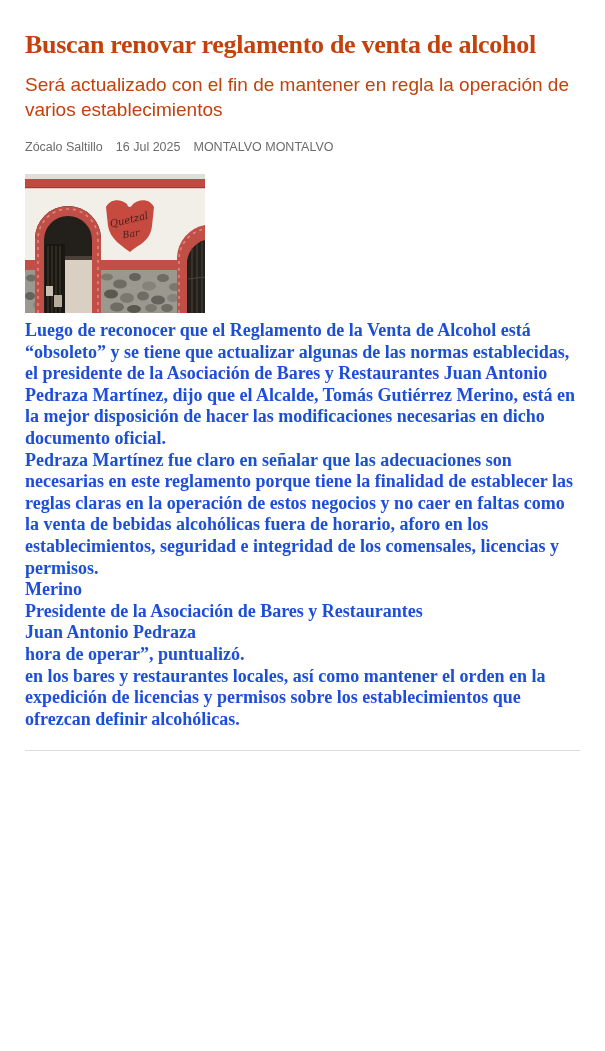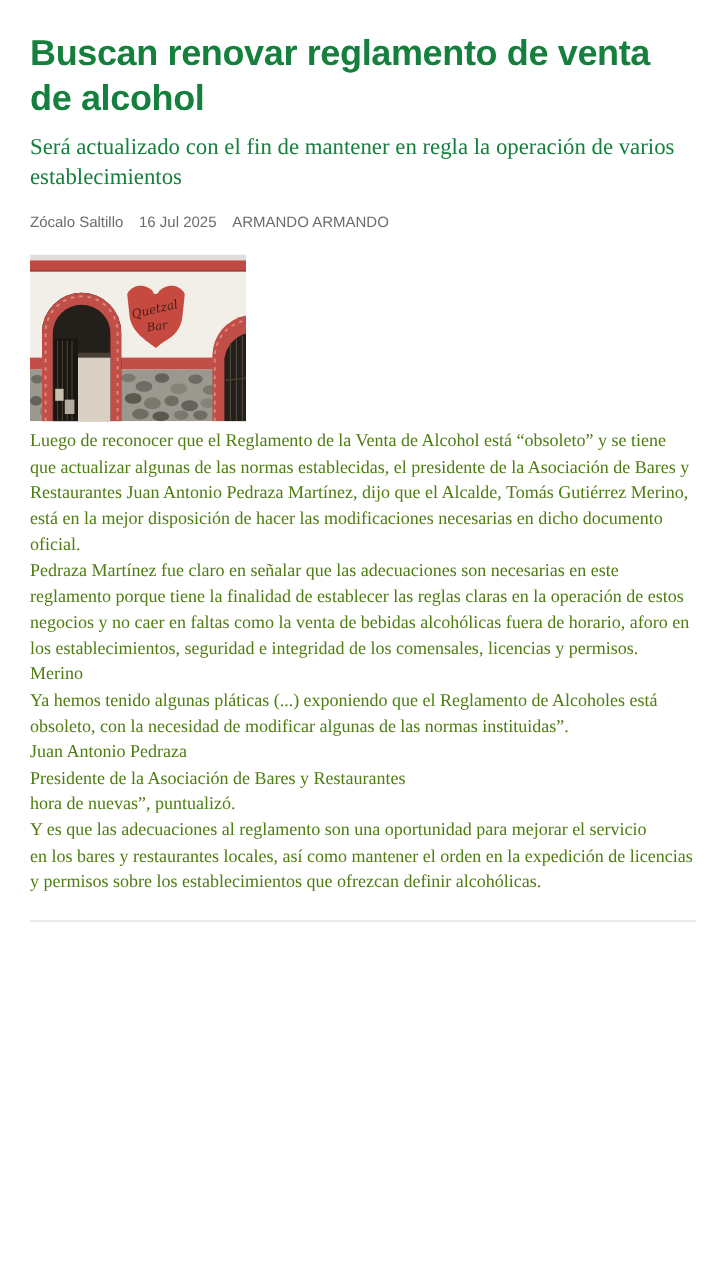--- a/index.html
+++ b/index.html
@@ -5,34 +5,34 @@
   html, body { margin: 0; padding: 0; background: #ffffff; }
   body {
     width: 605px; height: 1051px; overflow: hidden;
     font-family: "Liberation Sans", sans-serif;
     -webkit-font-smoothing: antialiased;
   }
   .page { padding: 0 25px; }
 
   .headline {
     margin: 26px 0 0 0;
-    font-family: Liberation Sans, sans-serif;
+    font-family: Liberation Serif, serif;
     font-weight: 700;
-    font-size: 30px;
+    font-size: 26px;
     line-height: 38px;
     letter-spacing: -0.3px;
-    color: #15803d;
+    color: #c2410c;
   }
   .subtitle {
     margin: 8px 0 0 0;
-    font-family: Liberation Serif, serif;
+    font-family: Liberation Sans, sans-serif;
     font-weight: 400;
     font-size: 19px;
     line-height: 25px;
-    color: #15803d;
+    color: #c2410c;
     max-width: 555px;
   }
   .meta {
     margin: 18px 0 0 0;
     font-size: 12.5px;
     color: #6b6b6b;
     display: flex;
     align-items: center;
   }
   .meta span { margin-right: 13px; white-space: nowrap; }
@@ -55,23 +55,24 @@
     width: 9px; height: 11px;
     background: #111111;
     margin-right: 7px;
     vertical-align: -1px;
   }
 
   .body-text { margin: 7px 0 0 0; max-width: 557px; }
   .body-text p {
     margin: 0; padding: 0;
     font-family: "Liberation Serif", serif;
-    font-size: 15px;
+    font-size: 18px;
     line-height: 21.6px;
-    color: #4d7c0f;
+    color: #1d4ed8;
+    font-weight: bold;
   }
 
   .divider {
     margin: 20px 0 0 0;
     border: none;
     border-top: 1px solid #dcdcdc;
     height: 0;
   }
 </style>
 </head>
@@ -79,21 +80,21 @@
 
 <div class="page">
 
   <h1 class="headline">Buscan renovar reglamento de venta de alcohol</h1>
 
   <h2 class="subtitle">Será actualizado con el fin de mantener en regla la operación de varios establecimientos</h2>
 
   <div class="meta">
     <span>Zócalo Saltillo</span>
     <span>16 Jul 2025</span>
-    <span>ARMANDO ARMANDO</span>
+    <span>MONTALVO MONTALVO</span>
   </div>
 
   <div class="photo-wrap">
     <svg width="180" height="139" viewBox="0 0 180 139" xmlns="http://www.w3.org/2000/svg">
 
       <rect x="0" y="0" width="180" height="5" fill="#dfdedb"></rect>
 
       <rect x="0" y="5" width="180" height="9" fill="#bf4a42"></rect>
       <rect x="0" y="13" width="180" height="1.5" fill="#9e3b34"></rect>
 
@@ -159,23 +160,21 @@
         <line x1="163" y1="105" x2="180" y2="103"></line>
       </g>
     </svg>
   </div>
 
 
   <div class="body-text">
     <p>Luego de reconocer que el Reglamento de la Venta de Alcohol está “obsoleto” y se tiene que actualizar algunas de las normas establecidas, el presidente de la Asociación de Bares y Restaurantes Juan Antonio Pedraza Martínez, dijo que el Alcalde, Tomás Gutiérrez Merino, está en la mejor disposición de hacer las modificaciones necesarias en dicho documento oficial.</p>
     <p>Pedraza Martínez fue claro en señalar que las adecuaciones son necesarias en este reglamento porque tiene la finalidad de establecer las reglas claras en la operación de estos negocios y no caer en faltas como la venta de bebidas alcohólicas fuera de horario, aforo en los establecimientos, seguridad e integridad de los comensales, licencias y permisos.</p>
     <p>Merino</p>
-    <p>Ya hemos tenido algunas pláticas (...) exponiendo que el Reglamento de Alcoholes está obsoleto, con la necesidad de modificar algunas de las normas instituidas”.</p>
+    <p>Presidente de la Asociación de Bares y Restaurantes</p>
     <p>Juan Antonio Pedraza</p>
-    <p>Presidente de la Asociación de Bares y Restaurantes</p>
-    <p>hora de nuevas”, puntualizó.</p>
-    <p>Y es que las adecuaciones al reglamento son una oportunidad para mejorar el servicio</p>
+    <p>hora de operar”, puntualizó.</p>
     <p>en los bares y restaurantes locales, así como mantener el orden en la expedición de licencias y permisos sobre los establecimientos que ofrezcan definir alcohólicas.</p>
   </div>
 
   <hr class="divider">
 
 </div>
 
 </body></html>

